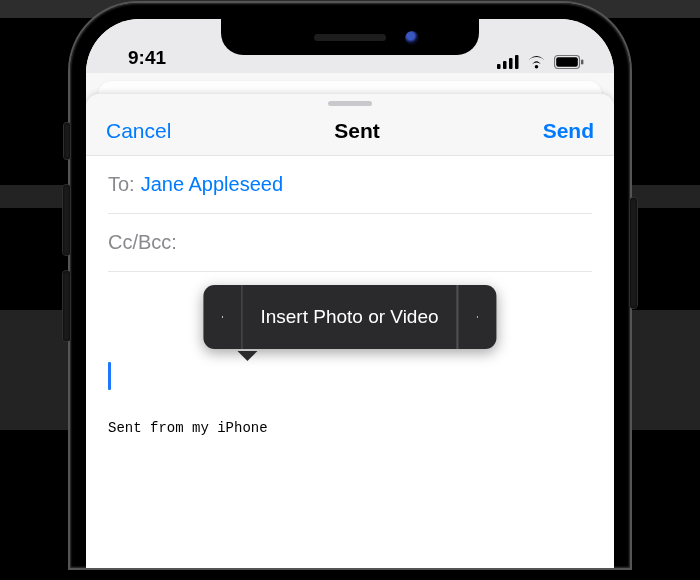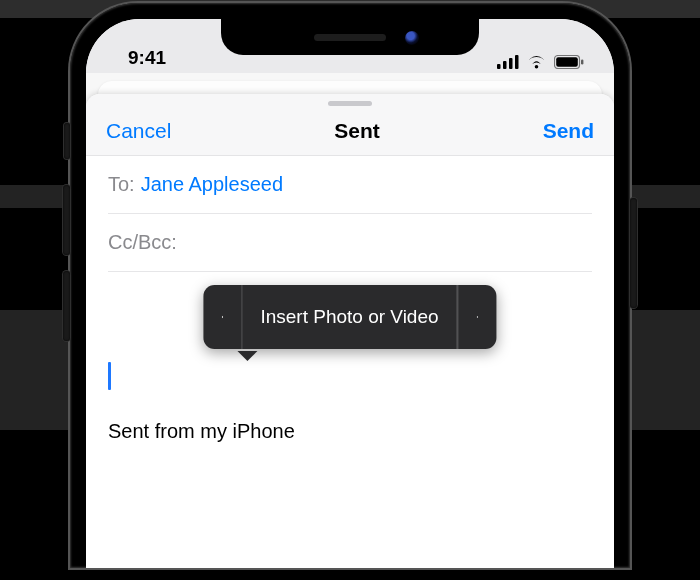--- a/index.html
+++ b/index.html
@@ -133,21 +133,21 @@
 
   .body-area {
     position: relative;
     padding: 18px 22px 0;
   }
   .caret {
     width: 2.5px; height: 28px; background: #1e78ff; border-radius: 1px;
     margin-top: 72px;
   }
   .signature {
-    font-size: 20px; color: #000; margin-top: 30px;
+    font-size: 14px; color: #000; margin-top: 30px; font-family: Liberation Mono, monospace;
   }
 
   .editmenu {
     position: absolute;
     top: 13px; left: 50%; transform: translateX(-50%);
     display: flex; align-items: stretch;
     background: #2a2a2c;
     border-radius: 11px;
     box-shadow: 0 4px 14px rgba(0,0,0,.35);
     z-index: 20;

